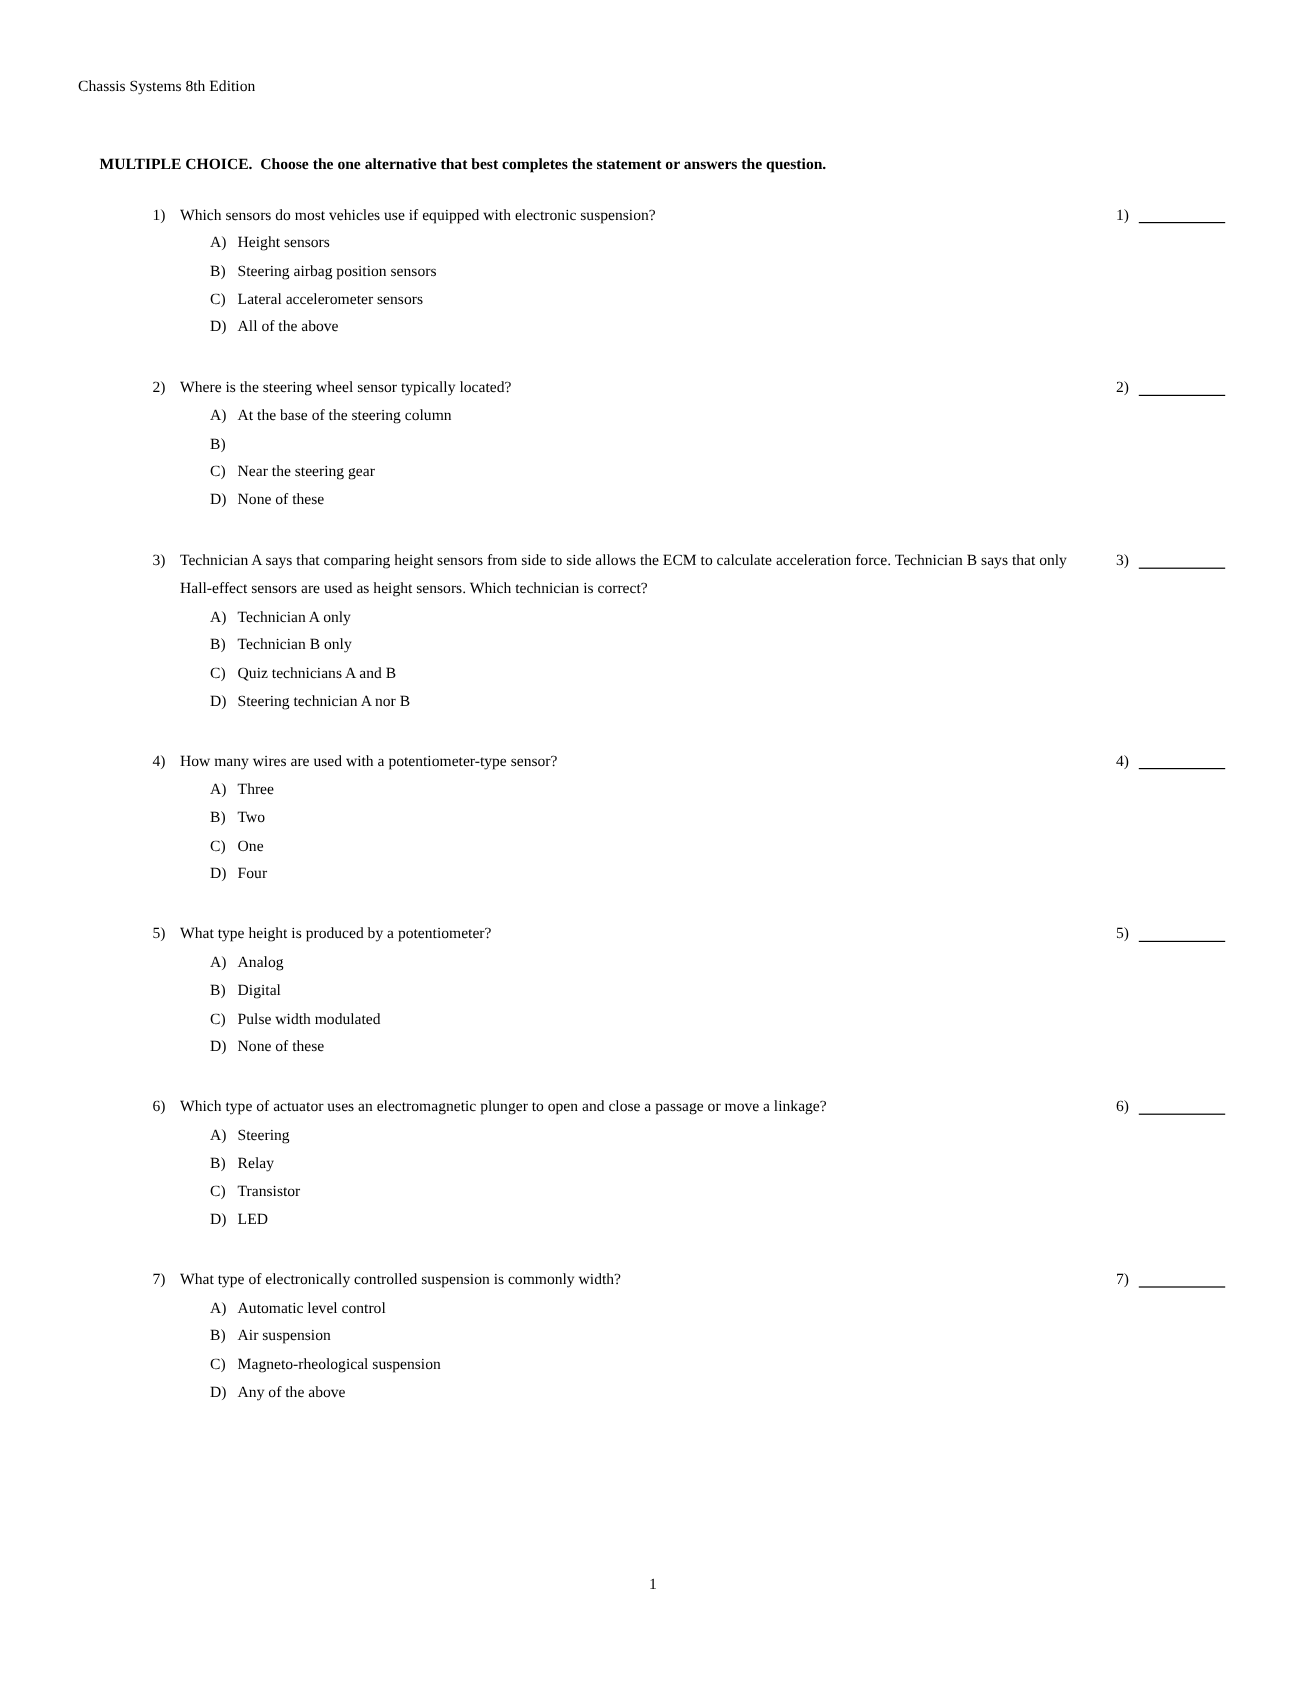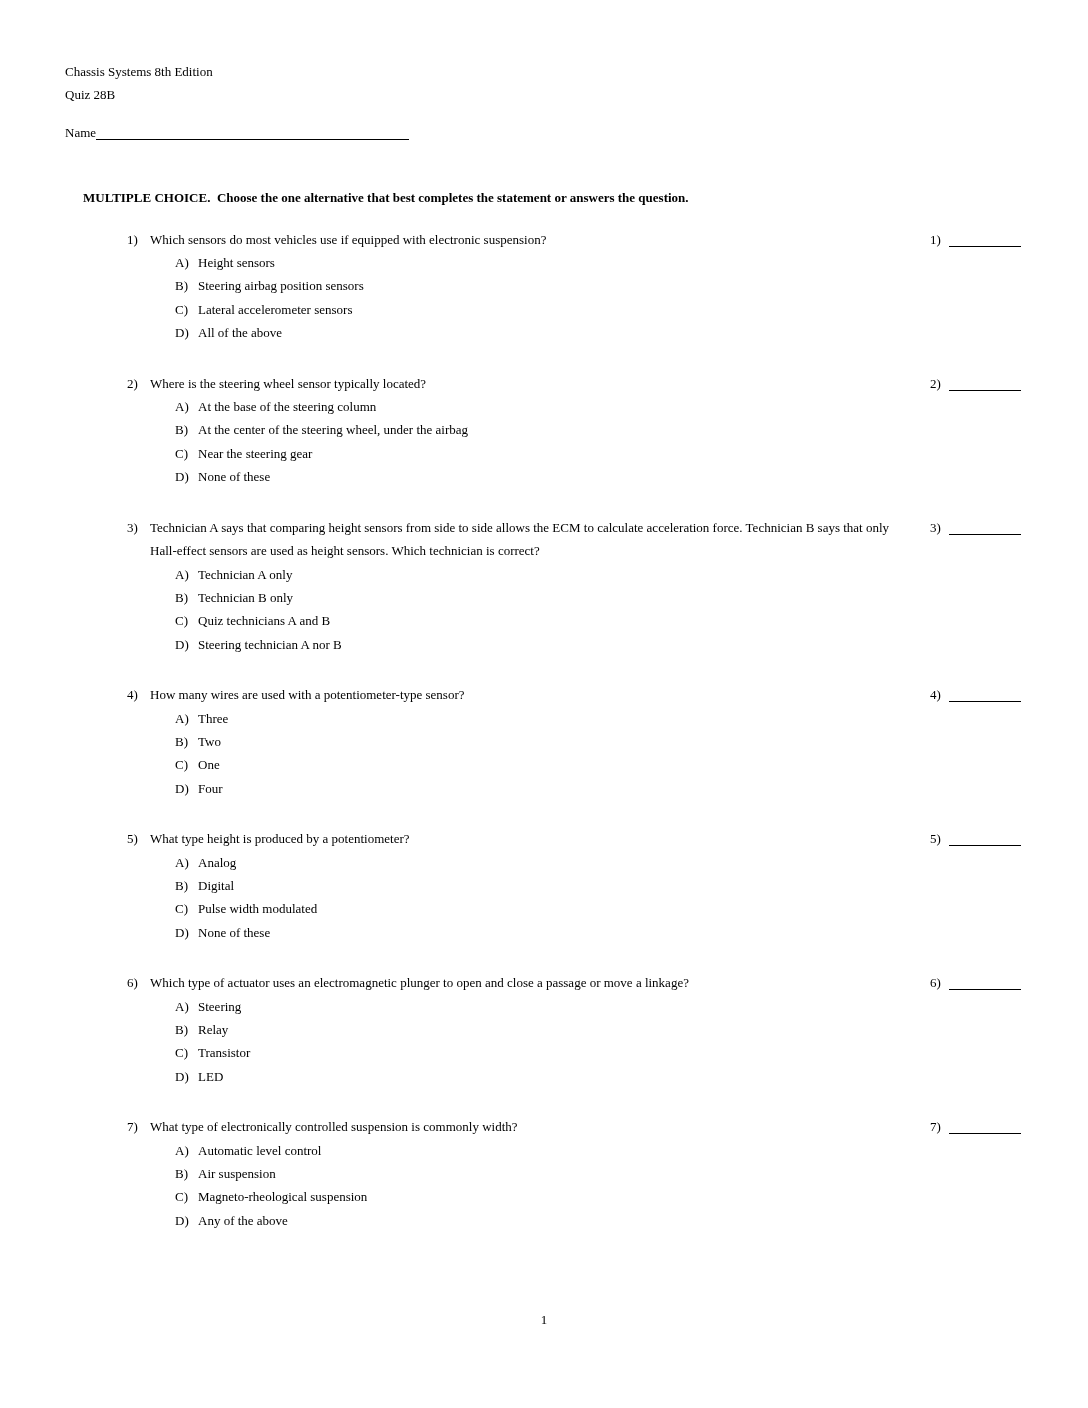--- a/index.html
+++ b/index.html
@@ -64,26 +64,22 @@
     text-align: center;
   }
 </style>
 </head>
 <body>
 
 <div class="page">
 
   <div class="header">
     <div>Chassis Systems 8th Edition</div>
-    <div>Quiz 28B</div>
-  </div>
-
-  <div class="name-row">
-    <span>Name</span><span class="name-line"></span>
-  </div>
+  </div>
+
 
   <div class="instructions">MULTIPLE CHOICE.  Choose the one alternative that best completes the statement or answers the question.</div>
 
   <div id="questions">
   <div class="question">
     <div class="q-main">
       <div class="q-text-row">
         <span class="q-num">1)</span>
         <span class="q-text">Which sensors do most vehicles use if equipped with electronic suspension?</span>
       </div>
@@ -121,21 +117,20 @@
         <span class="q-text">Where is the steering wheel sensor typically located?</span>
       </div>
       <div class="choices">
   <div class="choice">
     <span class="c-label">A)</span>
     <span class="c-text">At the base of the steering column</span>
   </div>
 
   <div class="choice">
     <span class="c-label">B)</span>
-    <span class="c-text">At the center of the steering wheel, under the airbag</span>
   </div>
 
   <div class="choice">
     <span class="c-label">C)</span>
     <span class="c-text">Near the steering gear</span>
   </div>
 
   <div class="choice">
     <span class="c-label">D)</span>
     <span class="c-text">None of these</span>

